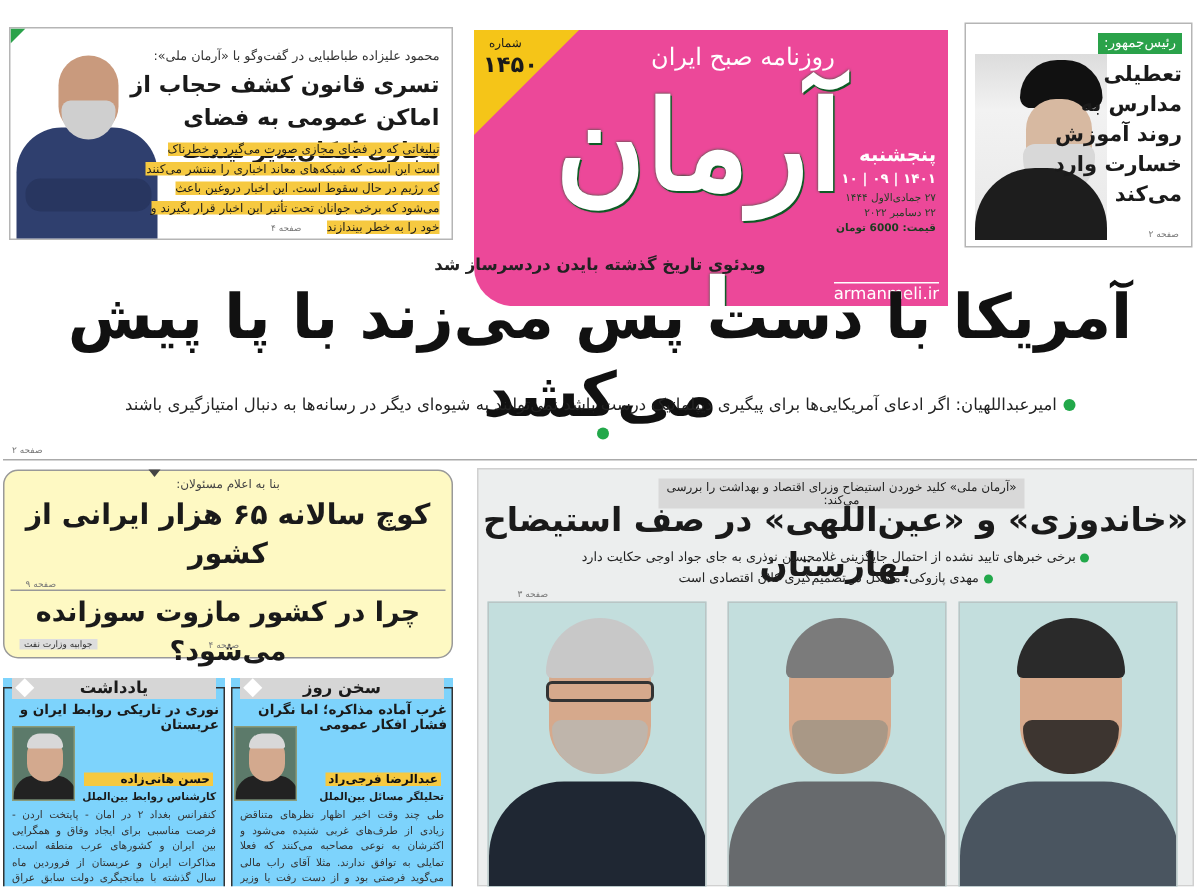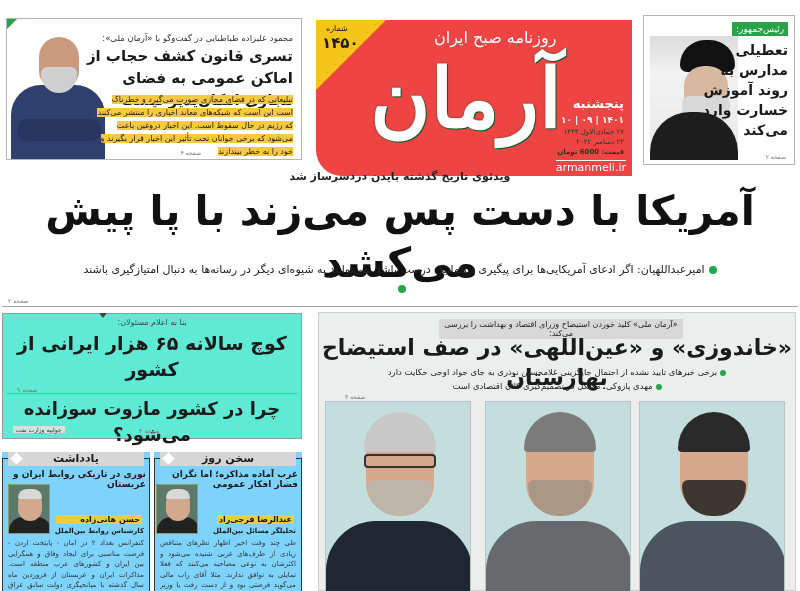--- a/index.html
+++ b/index.html
@@ -36,22 +36,22 @@
   }
   #box-president .portrait .robe {
     position: absolute; left: 0; bottom: 0; width: 88px; height: 48px; border-radius: 40px 40px 0 0; background: #1d1d1d;
   }
   #box-president .page {
     position: absolute; right: 8px; bottom: 4px; font-size: 6px; color: #777;
   }
 
   
   #masthead {
-    left: 316px; top: 20px; width: 316px; height: 156px;
-    background: #ef4444; border-radius: 0 0 0 26px; overflow: hidden;
+    left: 316px; top: 20px; width: 316px; height: 184px;
+    background: #ec4899; border-radius: 0 0 0 26px; overflow: hidden;
   }
   #masthead .issue-corner {
     position: absolute; left: 0; top: 0; width: 0; height: 0;
     border-top: 70px solid #f5c518; border-right: 70px solid transparent;
   }
   #masthead .issue-label { position: absolute; left: 10px; top: 4px; font-size: 8px; color: #1a1a1a; direction: rtl; }
   #masthead .issue-num { position: absolute; left: 6px; top: 14px; font-size: 15px; font-weight: bold; color: #1a1a1a; }
   #masthead .subtitle {
     position: absolute; left: 118px; top: 8px; font-size: 16px; color: #fff;
   }
@@ -112,21 +112,21 @@
   .bullet-line { width: 800px; font-size: 11px; color: #222; text-align: center; }
   .bullet-line .b { display: inline-block; width: 8px; height: 8px; border-radius: 50%; background: #22a84a; margin-left: 4px; vertical-align: middle; }
   #bl-1 { left: 0; top: 263px; }
   #bl-2 { left: 0; top: 282px; }
   #main-page { left: 8px; top: 297px; font-size: 6px; color: #777; }
   #main-rule { left: 2px; top: 306px; width: 796px; height: 1px; background: #aaa; }
 
   
   #box-emig {
     left: 2px; top: 313px; width: 300px; height: 126px;
-    border: 1px solid #999; border-radius: 0; background: #5eead4;
+    border: 1px solid #999; border-radius: 10px; background: #fef9c3;
   }
   #box-emig .arrow { position: absolute; left: 96px; top: -1px; border-top: 5px solid #444; border-left: 4px solid transparent; border-right: 4px solid transparent; }
   #box-emig .kicker { position: absolute; left: 0; width: 100%; top: 4px; text-align: center; font-size: 8px; color: #444; }
   #box-emig .headline { position: absolute; left: 0; width: 100%; top: 16px; text-align: center; font-size: 19px; font-weight: bold; line-height: 26px; }
   #box-emig .summary { position: absolute; left: 0; width: 100%; top: 46px; text-align: center; font-size: 8px; line-height: 12px; }
   #box-emig .summary span { background: #f6c940; }
   #box-emig .page1 { position: absolute; left: 14px; top: 72px; font-size: 6px; color: #777; }
   #box-emig .divider { position: absolute; left: 4px; right: 4px; top: 79px; height: 1px; background: #999; }
   #box-emig .headline2 { position: absolute; left: 0; width: 100%; top: 82px; text-align: center; font-size: 18px; font-weight: bold; line-height: 26px; }
   #box-emig .reply { position: absolute; left: 10px; top: 112px; font-size: 6px; color: #333; background: #ddd; padding: 0 3px; }

